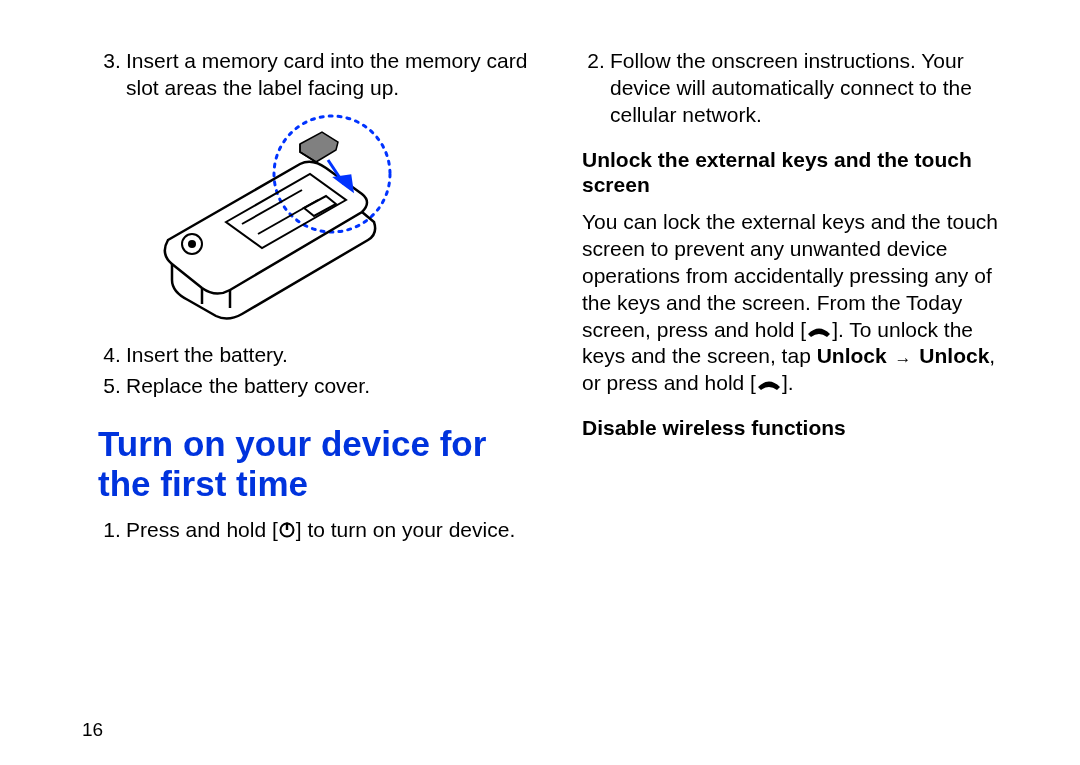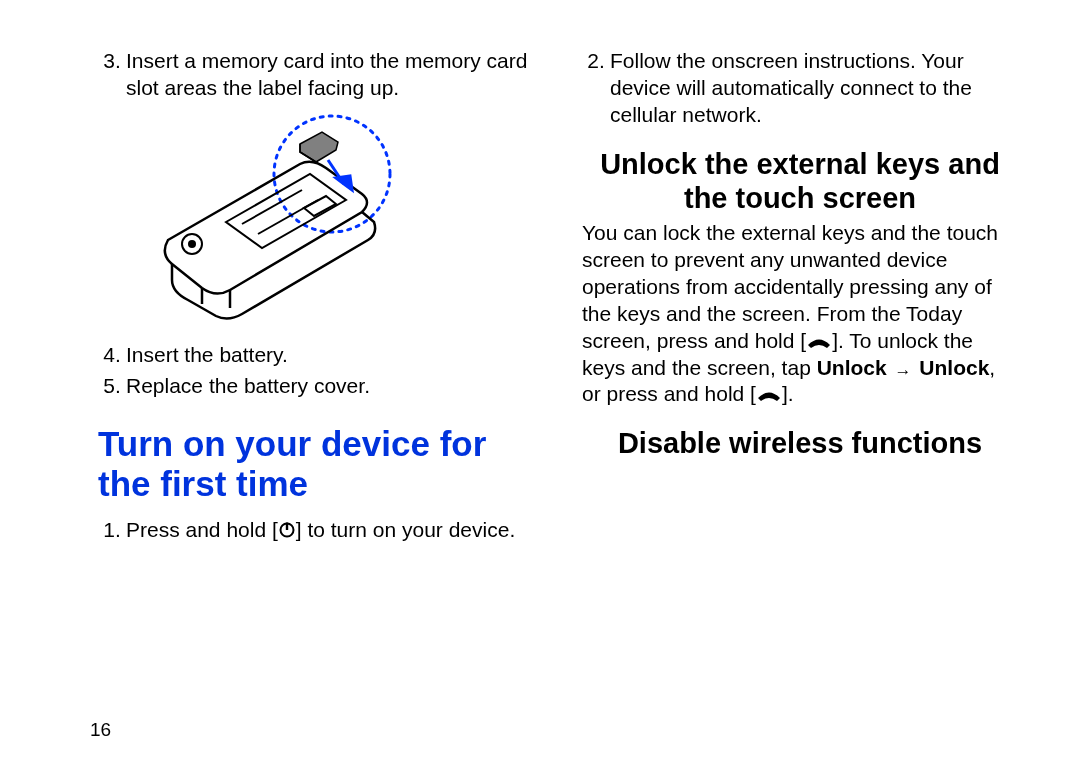--- a/index.html
+++ b/index.html
@@ -19,28 +19,27 @@
   .item .txt{flex:1;}
   .sec-title{
     color:#0033dd;
     font-weight:700;
     font-size:35px;
     line-height:1.16;
     margin:24px 0 12px 0;
   }
   .sub-title{
     font-weight:700;
-    font-size:29px;
+    font-size:21px;
     line-height:1.2;
     margin:18px 0 4px 0;
-    text-align:center;
   }
-  .para{font-size:21px;line-height:1.28;margin:4px 0 6px 0;}
+  .para{font-size:21px;line-height:1.28;margin:12px 0 6px 0;}
   .bold{font-weight:700;}
-  .pg{position:absolute;left:90px;bottom:24px;font-size:19px;}
+  .pg{position:absolute;left:82px;bottom:24px;font-size:19px;}
   .illus{
     width:280px;height:220px;
     margin:10px 0 10px 52px;
     position:relative;
   }
   .arrow{font-size:17px;display:inline-block;padding:0 2px;}
   
   .illus svg{width:100%;height:100%;display:block;}
 </style>
 </head>

